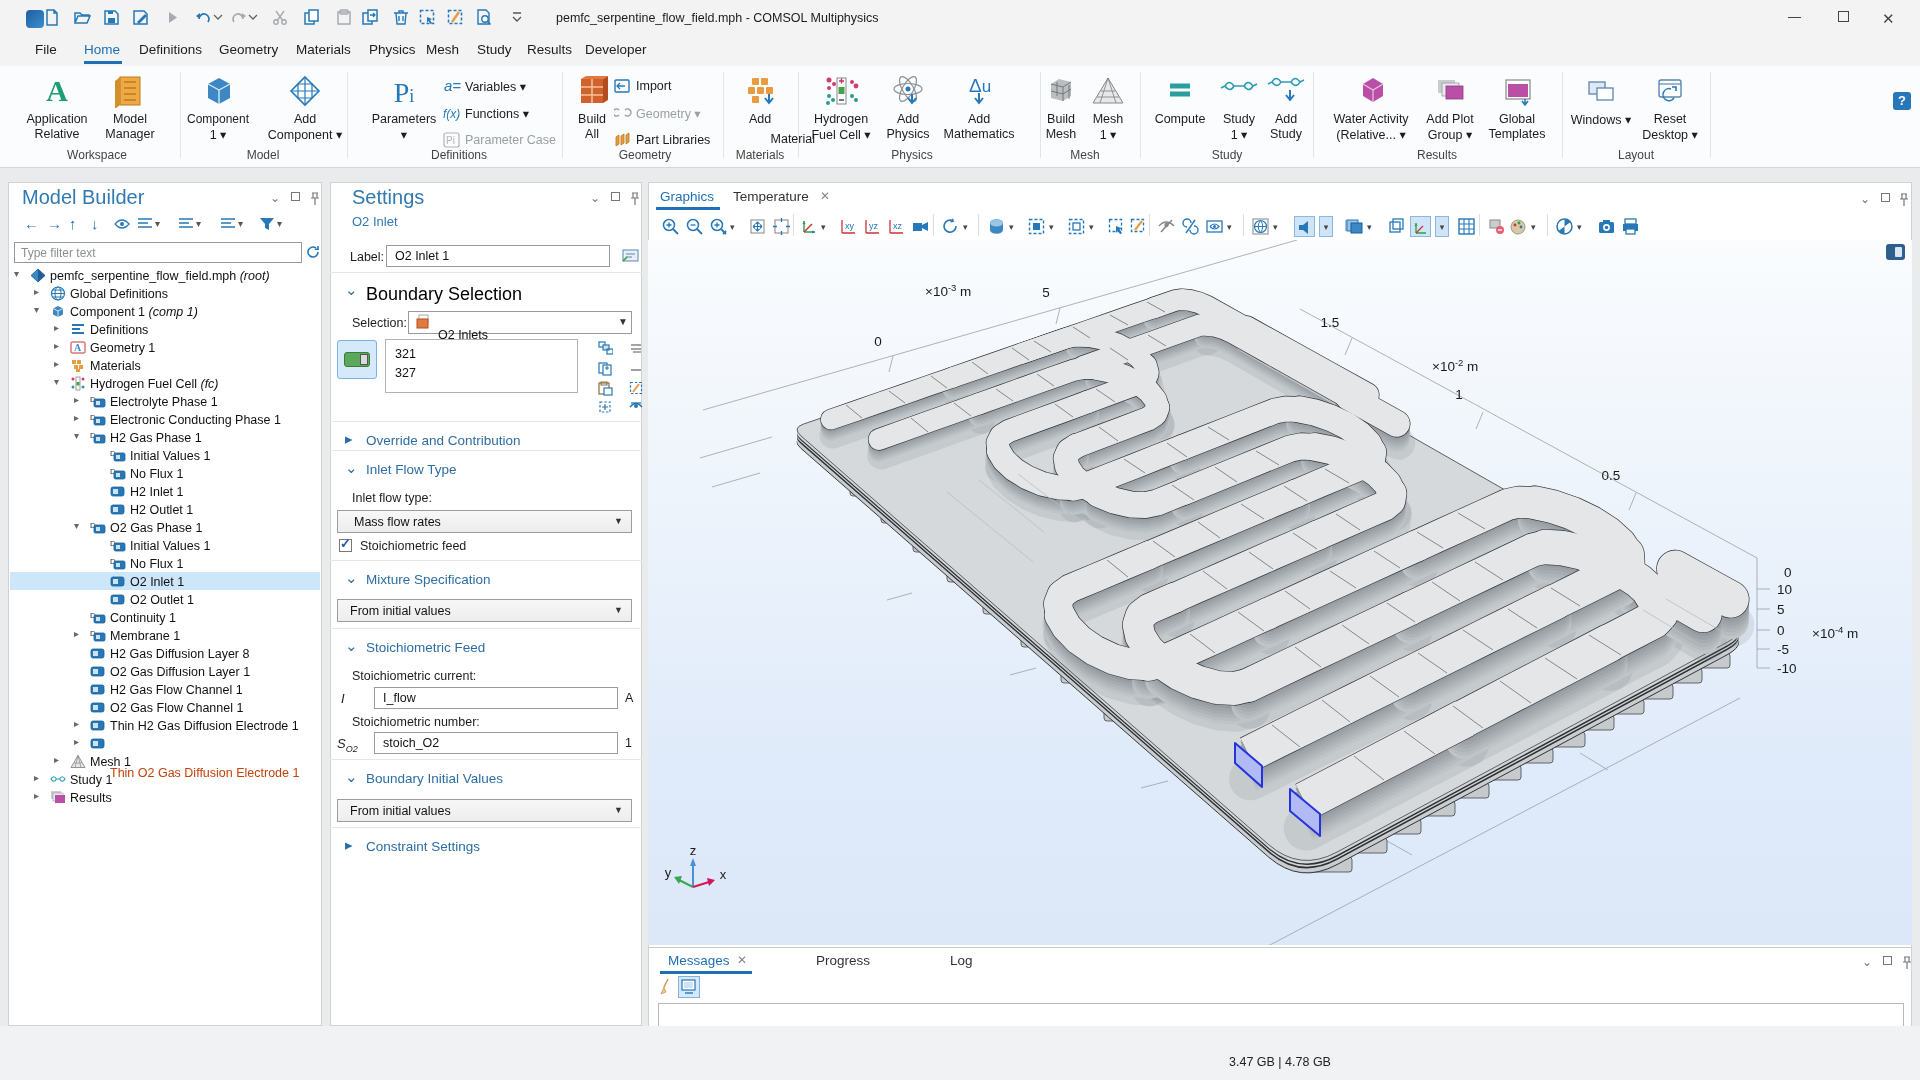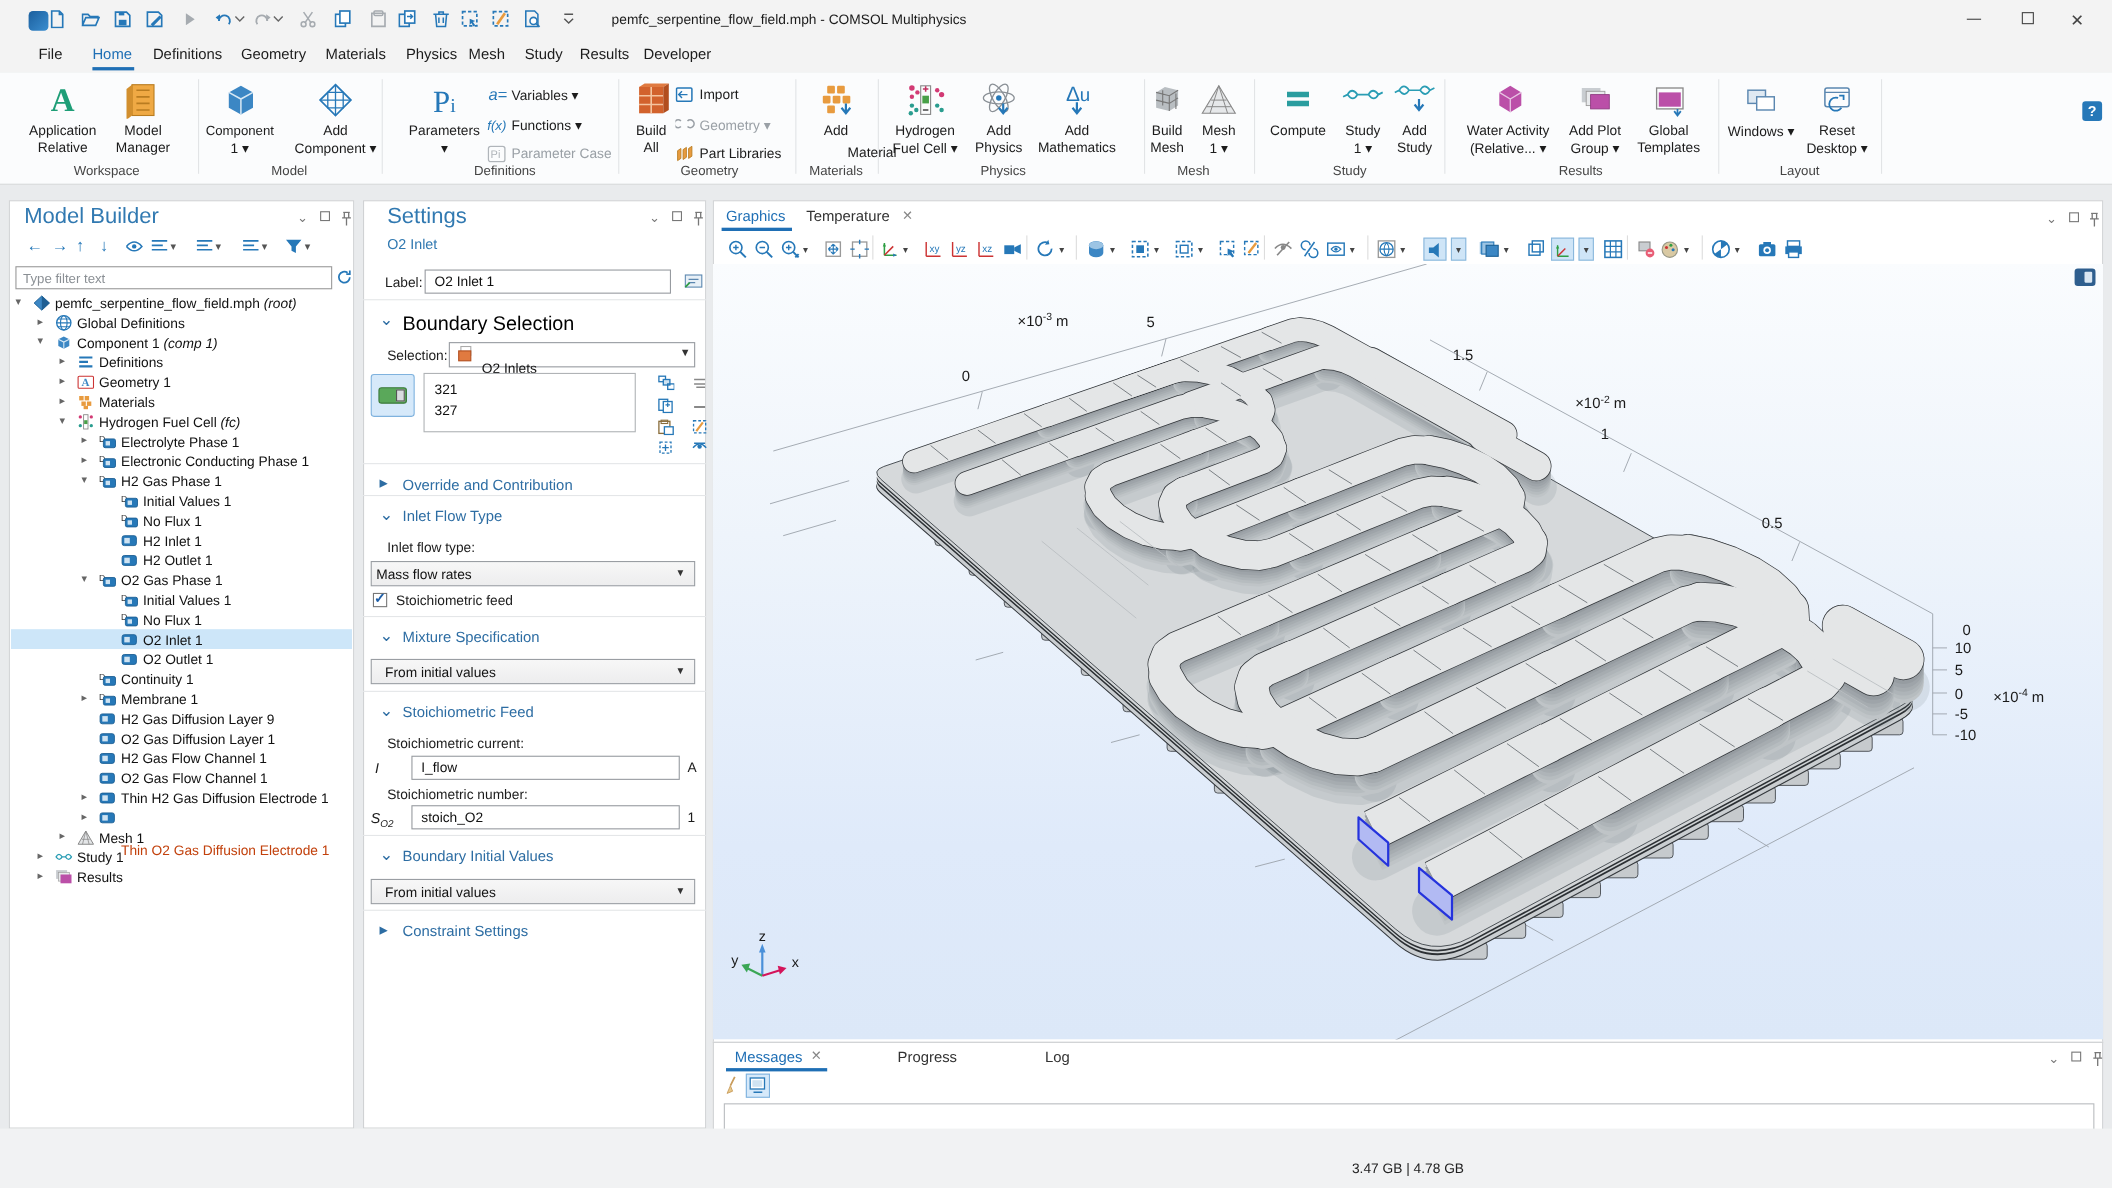--- a/index.html
+++ b/index.html
@@ -464,21 +464,21 @@
 <div class="abs" style="left:90px;top:628px"><svg width="16" height="15" viewBox="0 0 16 15" style="" xmlns="http://www.w3.org/2000/svg">
       <text x="0" y="8" font-size="8" fill="#333" font-family="Liberation Sans">D</text>
       <rect x="4" y="5" width="11" height="8" rx="1.5" fill="#2678b8" stroke="#1b5f94" stroke-width="0.8"></rect>
       <rect x="6" y="7" width="4" height="4" fill="#cfe3f2"></rect>
     </svg></div>
 <div class="abs" style="left:110px;top:629px;font-size:12.5px;color:#111;white-space:nowrap">Membrane 1</div>
 <div class="abs" style="left:90px;top:646px"><svg width="16" height="15" viewBox="0 0 16 15" style="" xmlns="http://www.w3.org/2000/svg">
       <rect x="1" y="3" width="13" height="9" rx="2" fill="#2678b8" stroke="#1b5f94" stroke-width="0.8"></rect>
       <rect x="3" y="5" width="5" height="5" fill="#cfe3f2"></rect>
     </svg></div>
-<div class="abs" style="left:110px;top:647px;font-size:12.5px;color:#111;white-space:nowrap">H2 Gas Diffusion Layer 9</div>
+<div class="abs" style="left:110px;top:647px;font-size:12.5px;color:#111;white-space:nowrap">H2 Gas Diffusion Layer 8</div>
 <div class="abs" style="left:90px;top:664px"><svg width="16" height="15" viewBox="0 0 16 15" style="" xmlns="http://www.w3.org/2000/svg">
       <rect x="1" y="3" width="13" height="9" rx="2" fill="#2678b8" stroke="#1b5f94" stroke-width="0.8"></rect>
       <rect x="3" y="5" width="5" height="5" fill="#cfe3f2"></rect>
     </svg></div>
 <div class="abs" style="left:110px;top:665px;font-size:12.5px;color:#111;white-space:nowrap">O2 Gas Diffusion Layer 1</div>
 <div class="abs" style="left:90px;top:682px"><svg width="16" height="15" viewBox="0 0 16 15" style="" xmlns="http://www.w3.org/2000/svg">
       <rect x="1" y="3" width="13" height="9" rx="2" fill="#2678b8" stroke="#1b5f94" stroke-width="0.8"></rect>
       <rect x="3" y="5" width="5" height="5" fill="#cfe3f2"></rect>
     </svg></div>
 <div class="abs" style="left:110px;top:683px;font-size:12.5px;color:#111;white-space:nowrap">H2 Gas Flow Channel 1</div>
@@ -585,21 +585,21 @@
       <circle cx="7" cy="6" r="2" fill="#2678b8"></circle>
       <path d="M2,3 h10" stroke="#2678b8" stroke-width="1.3"></path>
     </svg></div>
 <div class="abs" style="left:330px;top:421px;width:312px;height:1px;background:#e4e6e8"></div>
 <div class="abs" style="left:345px;top:430px;font-size:15px;color:#2d6da3">▸</div>
 <div class="abs" style="left:366px;top:433px;font-size:13.5px;color:#2d6da3">Override and Contribution</div>
 <div class="abs" style="left:330px;top:450px;width:312px;height:1px;background:#e4e6e8"></div>
 <div class="abs" style="left:345px;top:459px;font-size:15px;color:#2d6da3">⌄</div>
 <div class="abs" style="left:366px;top:462px;font-size:13.5px;color:#2d6da3">Inlet Flow Type</div>
 <div class="abs" style="left:352px;top:491px;font-size:12.5px;color:#1c1c1c">Inlet flow type:</div>
-<div class="abs" style="left:337px;top:510px;width:295px;height:23px;background:linear-gradient(#f7f7f7,#ededee);border:1px solid #9a9ea3;font-size:12.5px;color:#111;padding:4px 4px">Mass flow rates</div>
+<div class="abs" style="left:337px;top:510px;width:295px;height:23px;background:linear-gradient(#f7f7f7,#ededee);border:1px solid #9a9ea3;font-size:12.5px;color:#111;padding:4px 16px">Mass flow rates</div>
 <div class="abs" style="left:614px;top:516px;font-size:9px;color:#333">▼</div>
 <div class="abs" style="left:339px;top:539px;width:13px;height:13px;background:#fff;border:1.4px solid #777"></div>
 <div class="abs" style="left:340px;top:536px;font-size:13px;color:#1f5fa8;font-weight:bold">✓</div>
 <div class="abs" style="left:360px;top:539px;font-size:12.5px;color:#1c1c1c">Stoichiometric feed</div>
 <div class="abs" style="left:330px;top:560px;width:312px;height:1px;background:#e4e6e8"></div>
 <div class="abs" style="left:345px;top:569px;font-size:15px;color:#2d6da3">⌄</div>
 <div class="abs" style="left:366px;top:572px;font-size:13.5px;color:#2d6da3">Mixture Specification</div>
 <div class="abs" style="left:337px;top:599px;width:295px;height:23px;background:linear-gradient(#f7f7f7,#ededee);border:1px solid #9a9ea3;font-size:12.5px;color:#111;padding:4px 12px">From initial values</div>
 <div class="abs" style="left:614px;top:605px;font-size:9px;color:#333">▼</div>
 <div class="abs" style="left:330px;top:628px;width:312px;height:1px;background:#e4e6e8"></div>

